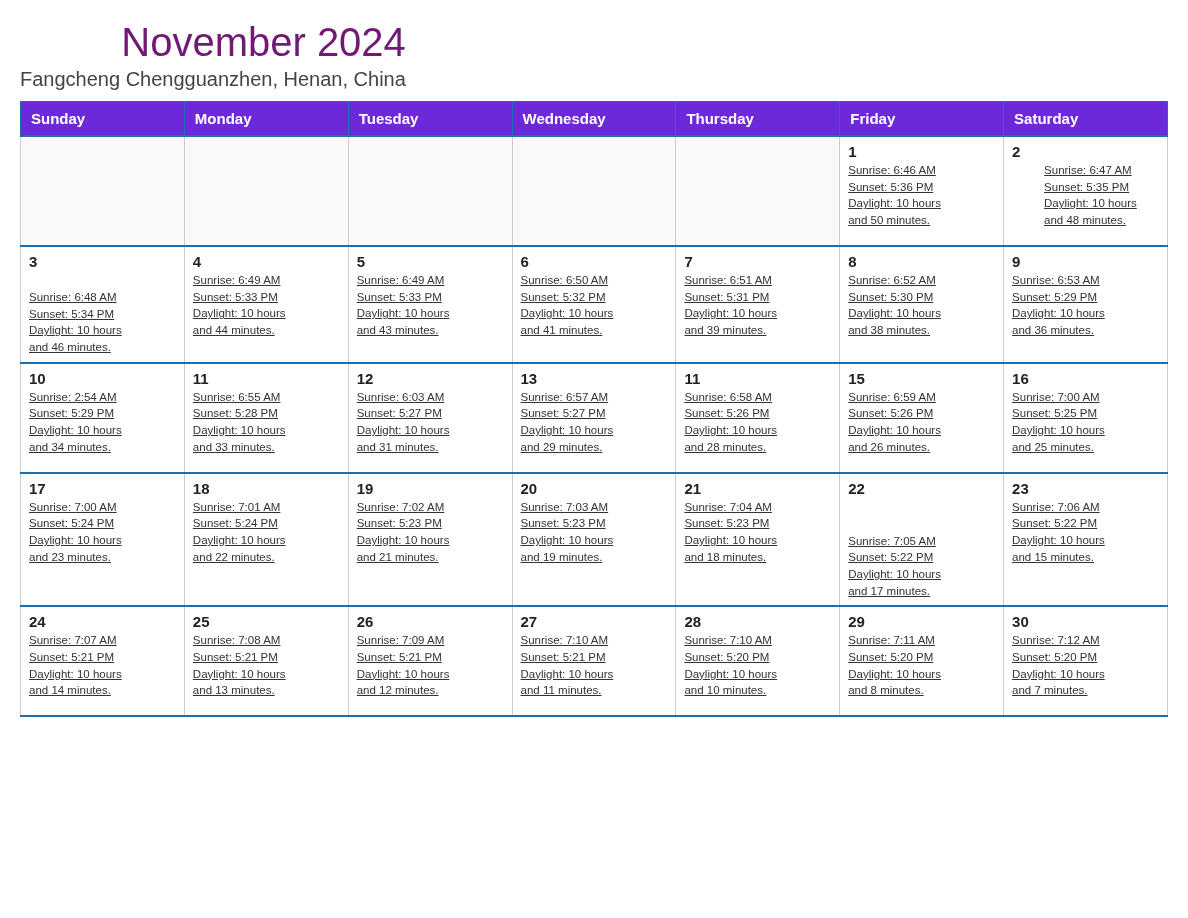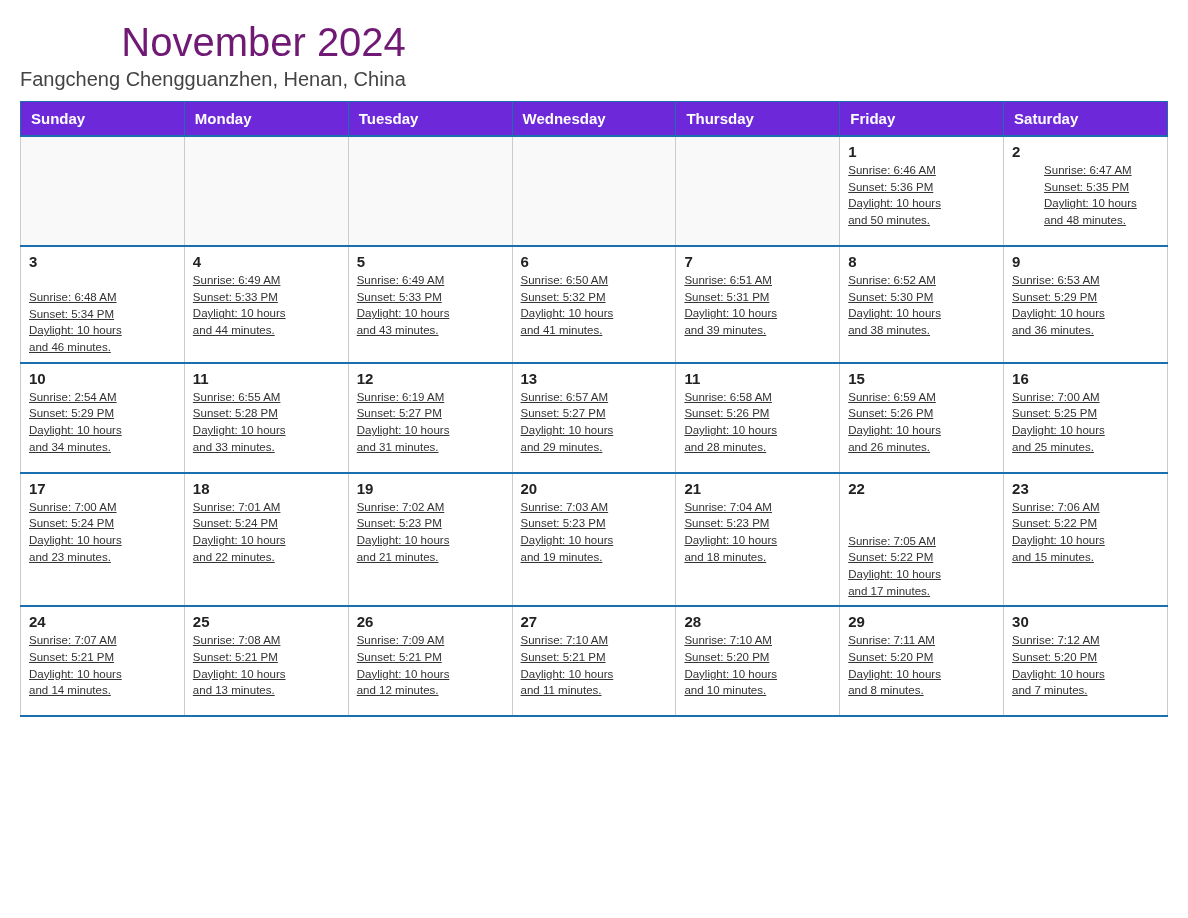--- a/index.html
+++ b/index.html
@@ -202,21 +202,21 @@
         </td>
         <td>
           <span class="day-number">11</span>
           <div class="day-info" style="white-space: pre-line;">Sunrise: 6:55 AM
 Sunset: 5:28 PM
 Daylight: 10 hours
 and 33 minutes.</div>
         </td>
         <td>
           <span class="day-number">12</span>
-          <div class="day-info" style="white-space: pre-line;">Sunrise: 6:19 AM
+          <div class="day-info" style="white-space: pre-line;">Sunrise: 6:03 AM
 Sunset: 5:27 PM
 Daylight: 10 hours
 and 31 minutes.</div>
         </td>
         <td>
           <span class="day-number">13</span>
           <div class="day-info" style="white-space: pre-line;">Sunrise: 6:57 AM
 Sunset: 5:27 PM
 Daylight: 10 hours
 and 29 minutes.</div>

